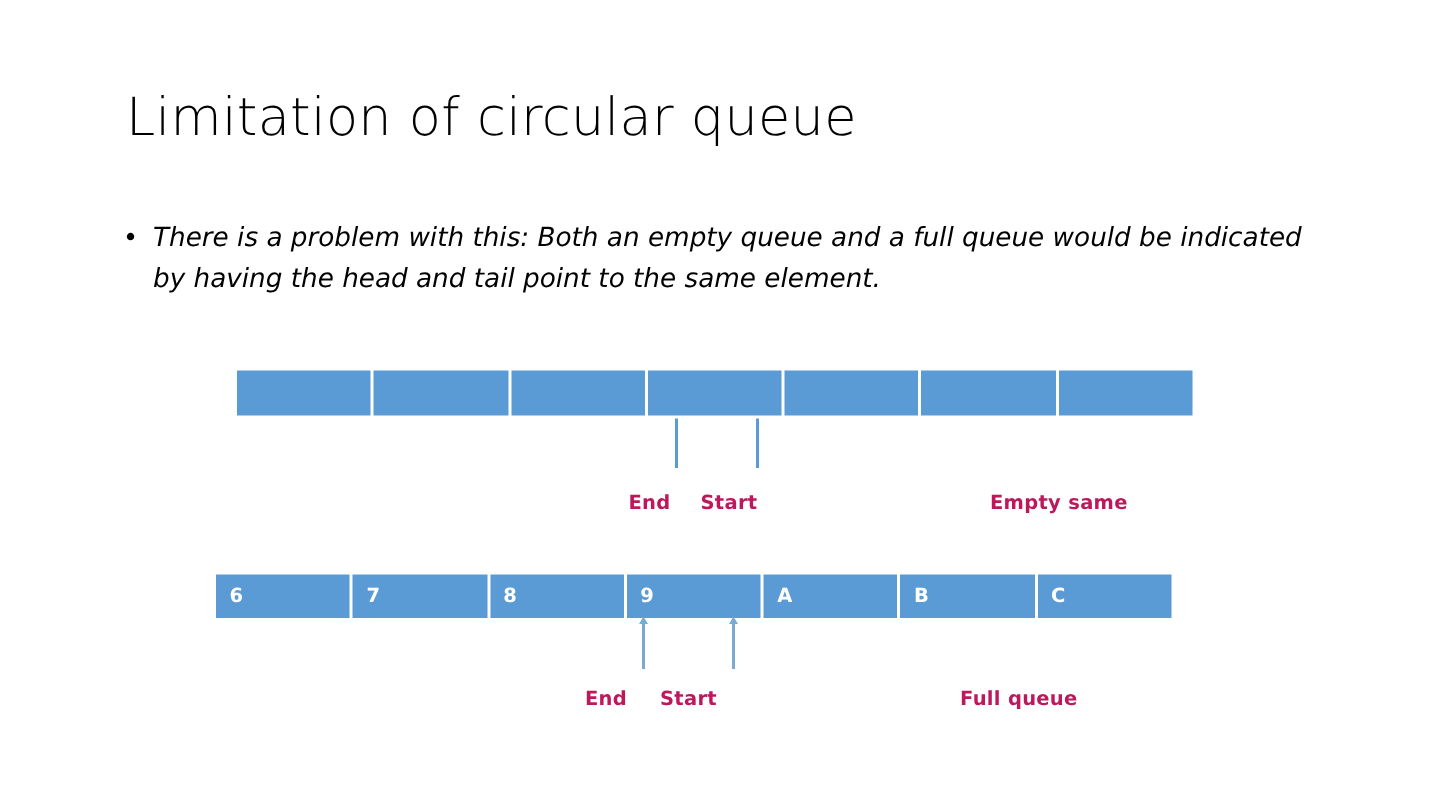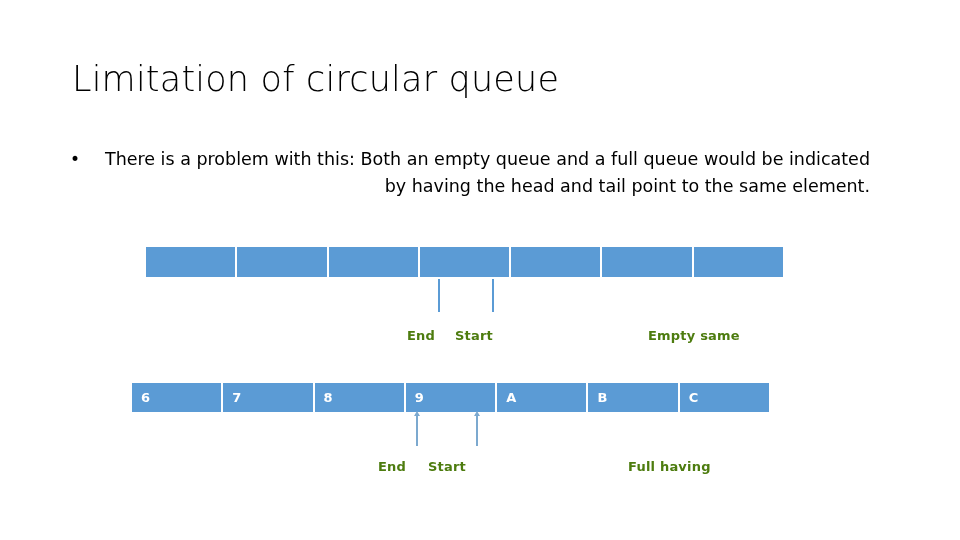--- a/index.html
+++ b/index.html
@@ -10,21 +10,21 @@
     width: 960px;
     height: 540px;
     background: #ffffff;
     font-family: "DejaVu Sans", "Liberation Sans", sans-serif;
     overflow: hidden;
     position: relative;
   }
 
   .slide {
     position: absolute;
-    left: 4px; top: 0;
+    left: 16px; top: 0;
     width: 770px;
     height: 540px;
   }
 
   
   .slide-title {
     position: absolute;
     left: 68px;
     top: 56px;
     width: 830px;
@@ -53,21 +53,22 @@
   }
   .bullet-mark {
     width: 20px;
     flex: 0 0 20px;
     text-align: left;
     font-size: 17px;
     line-height: 27px;
   }
   .bullet-text {
     flex: 1 1 auto;
-    text-align: right;
+    text-align: left;
+    font-style: italic;
   }
 
   
   .queue-bar {
     position: absolute;
     display: flex;
     height: 30px;
   }
   .queue-bar.empty-bar {
     left: 142px;
@@ -116,21 +117,21 @@
     border-right: 3px solid transparent;
     border-bottom: 5px solid #7CA9CF;
   }
 
   
   .diag-label {
     position: absolute;
     font-family: "DejaVu Sans", "Liberation Sans", sans-serif;
     font-size: 13px;
     font-weight: bold;
-    color: #4d7c0f;
+    color: #be185d;
     white-space: nowrap;
     letter-spacing: 0.2px;
   }
   .diag-label.caption {
     font-weight: bold;
   }
 </style>
 </head>
 <body>
 
@@ -172,15 +173,15 @@
     <div class="queue-cell">B</div>
     <div class="queue-cell">C</div>
   </div>
 
   <div class="pointer-arrow" style="left:412px; top:415px; height:31px;"></div>
   <div class="pointer-arrow" style="left:472px; top:415px; height:31px;"></div>
 
   <div class="diag-label" style="left:374px; top:459px;">End</div>
   <div class="diag-label" style="left:424px; top:459px;">Start</div>
 
-  <div class="diag-label caption" style="left:624px; top:459px;">Full having</div>
+  <div class="diag-label caption" style="left:624px; top:459px;">Full queue</div>
 
 </div>
 
 </body></html>

